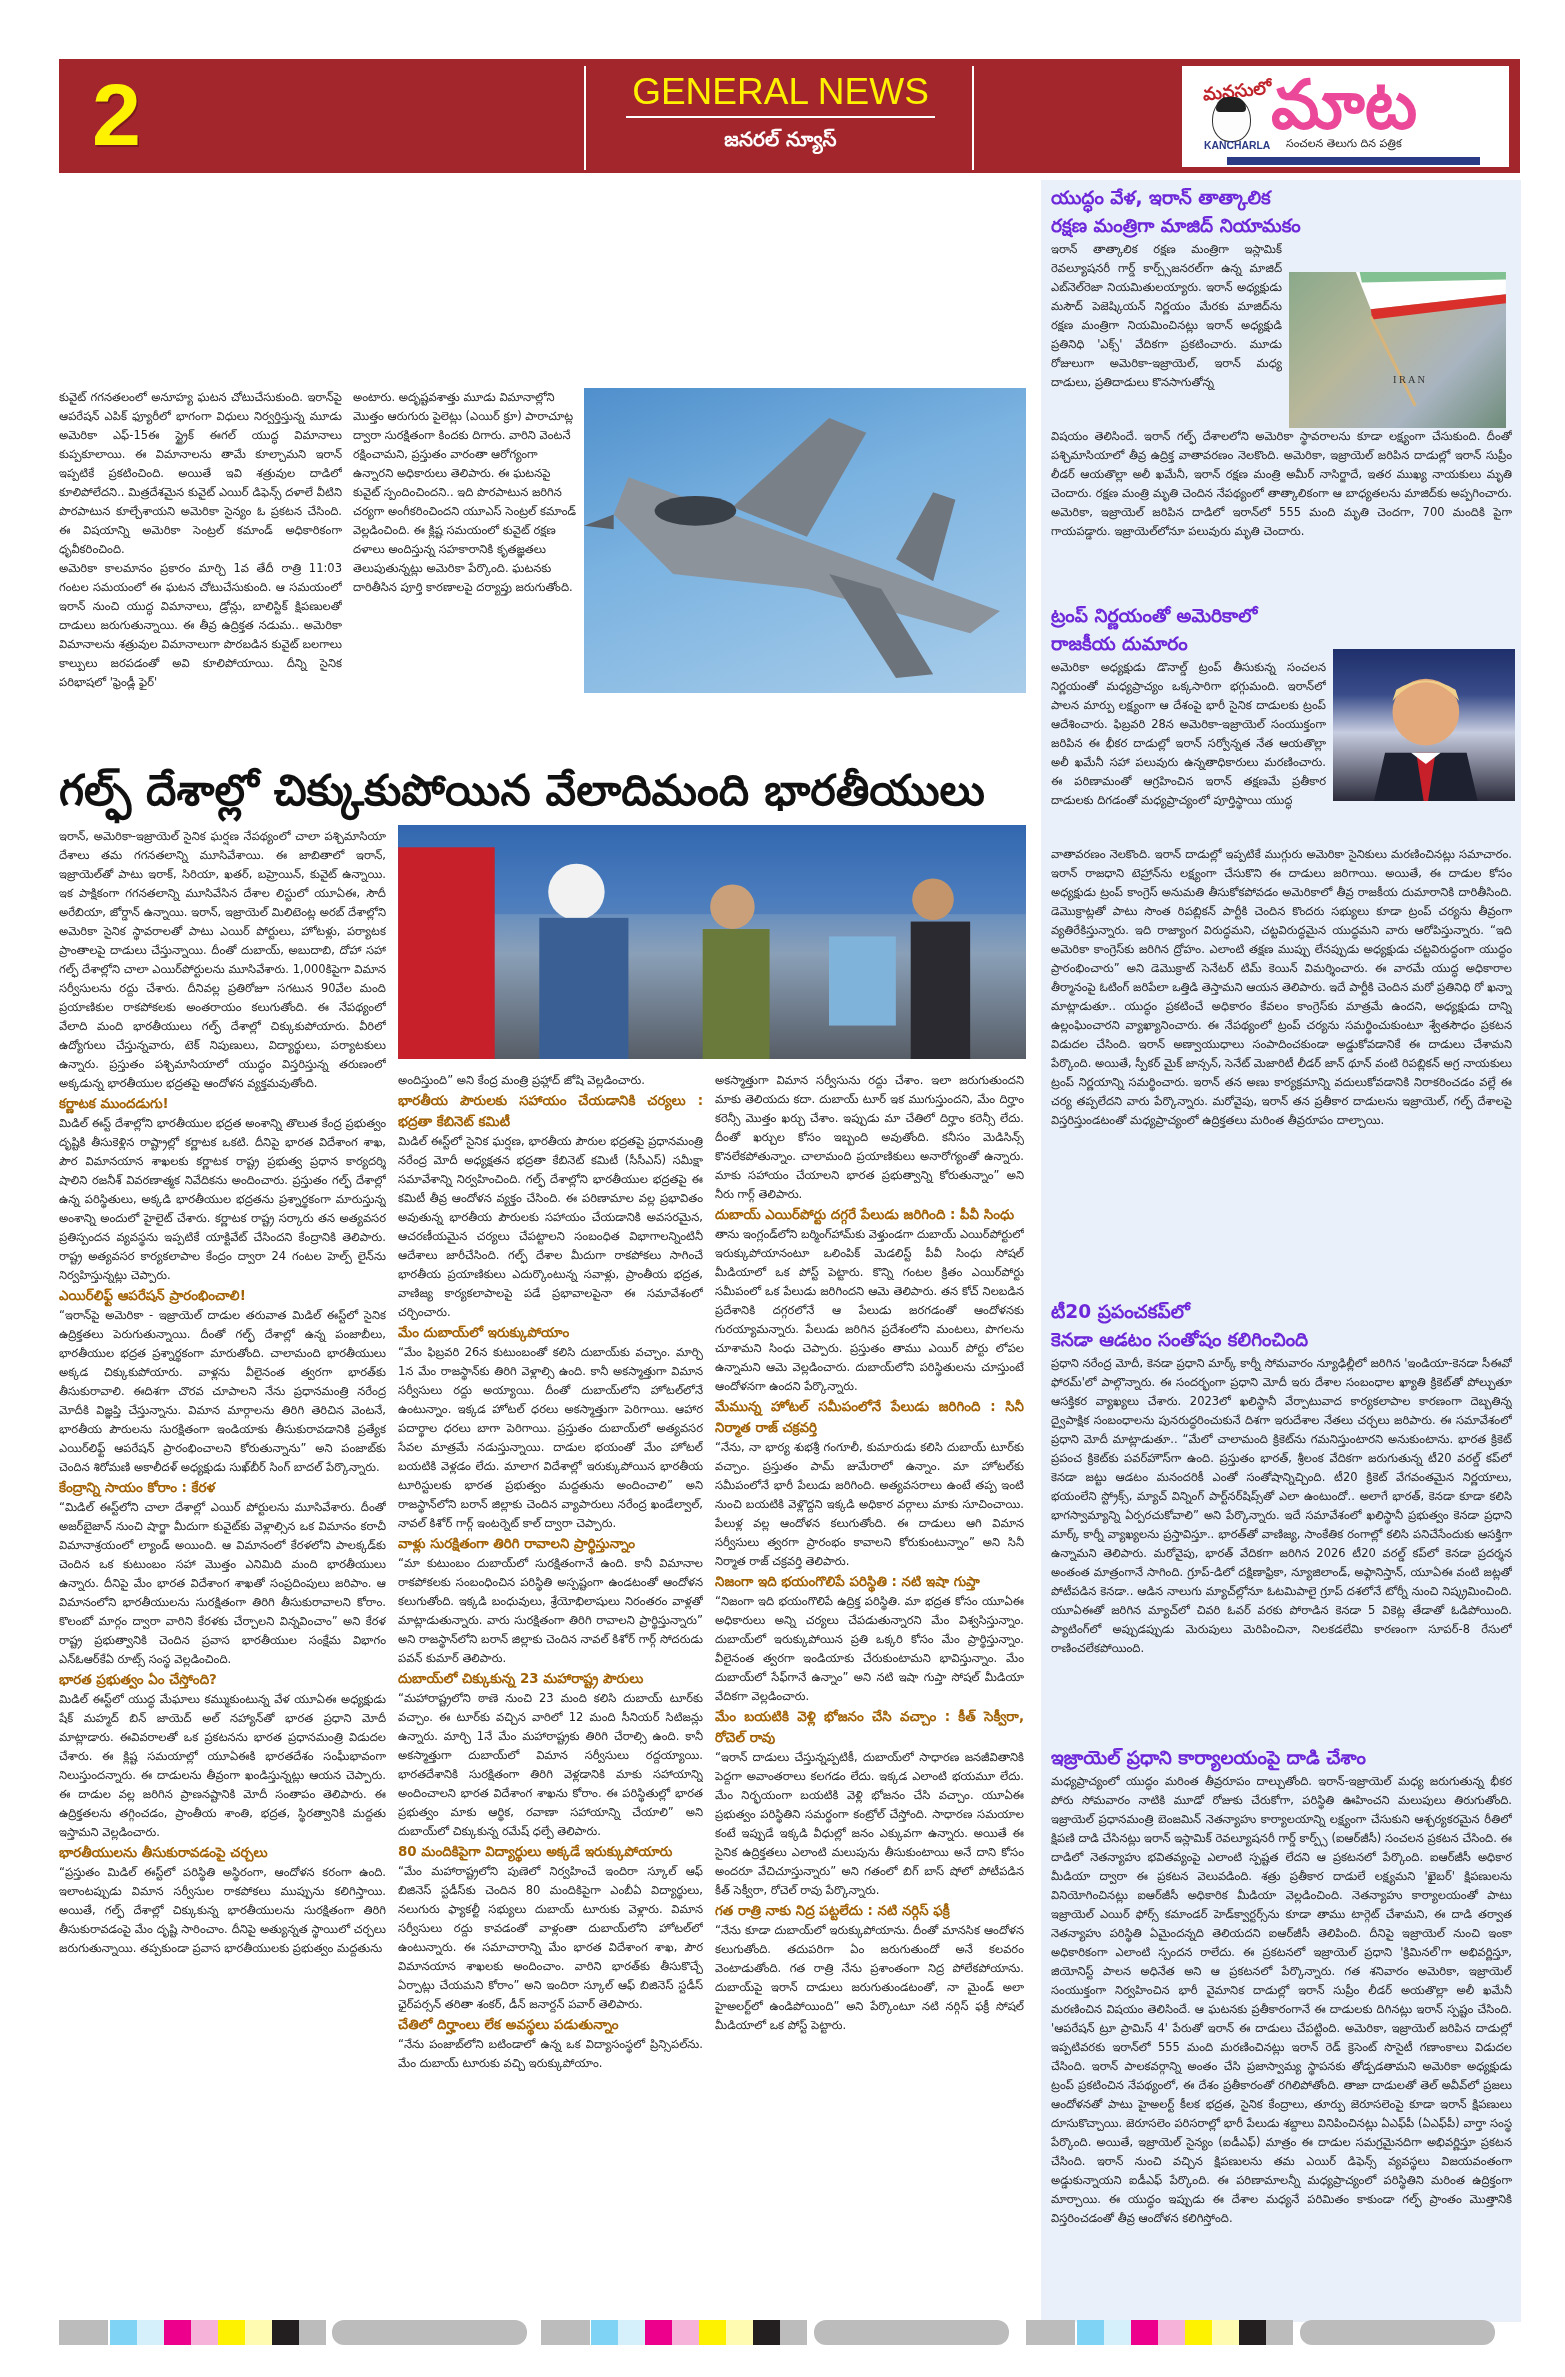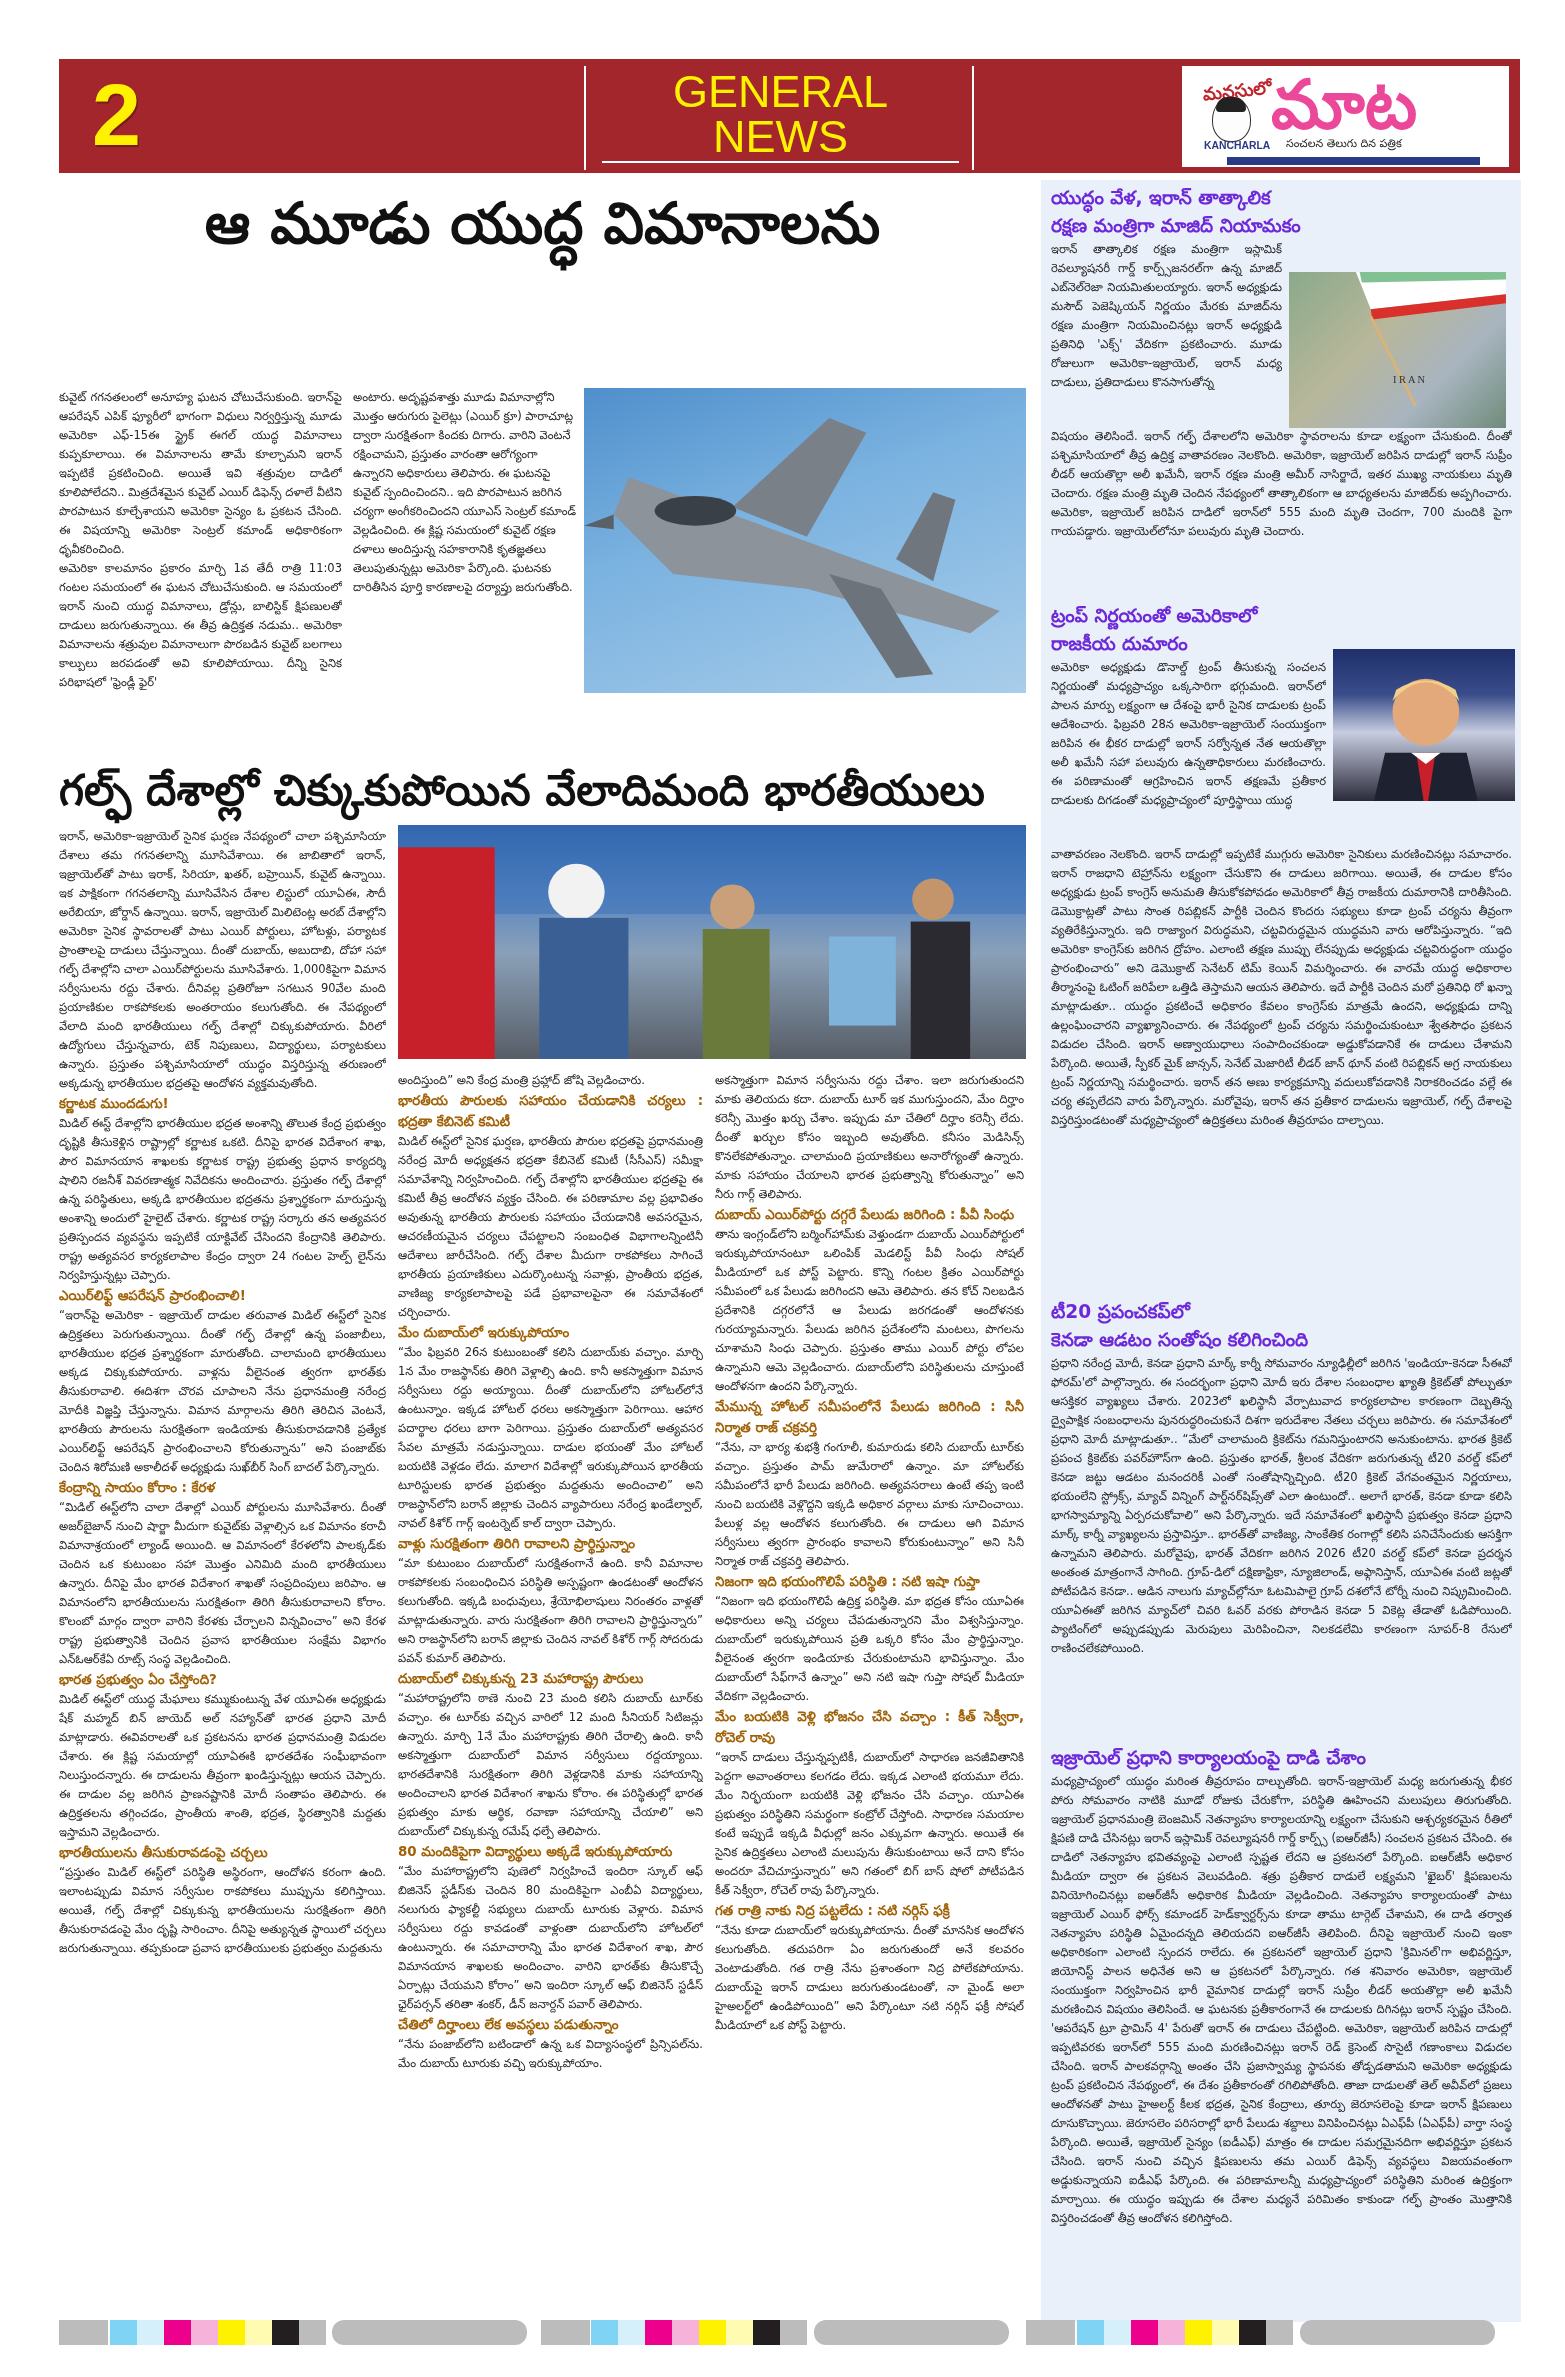--- a/index.html
+++ b/index.html
@@ -5,21 +5,21 @@
 *{box-sizing:border-box;margin:0;padding:0}
 html,body{width:1565px;height:2377px;background:#fff;overflow:hidden}
 body{font-family:"DejaVu Sans",sans-serif;color:#1a1a1a;position:relative}
 .mast{position:absolute;left:59px;top:59px;width:1461px;height:114px;background:#a3262d}
 .pgnum{position:absolute;left:33px;top:7.4px;font-family:"Liberation Sans",sans-serif;font-weight:bold;font-size:88px;color:#fff200;line-height:97px;text-shadow:1.5px 2.2px 0 #7a1a1f}
 .datebox{position:absolute;left:171px;top:13.4px;width:208px;text-align:center;color:#fff;font-weight:bold}
 .datebox .d1{font-size:25px;line-height:42px}
 .datebox .d2{font-size:25px;line-height:42px}
 .vsep{position:absolute;top:7.4px;width:1.5px;height:104px;background:#fff}
 .sec{position:absolute;left:260px;top:10.4px;width:357px;text-align:center}
-.sec .en{font-family:"Liberation Sans",sans-serif;color:#fff200;font-size:45px;line-height:45px;border-bottom:2.2px solid #fff;display:inline-block;padding:0 6px 1.5px}
+.sec .en{font-family:"Liberation Sans",sans-serif;color:#fff200;font-size:37px;line-height:45px;border-bottom:2.2px solid #fff;display:inline-block;padding:0 6px 1.5px}
 .sec .te{color:#fff;font-weight:bold;font-size:20px;line-height:42px}
 .logo{position:absolute;left:1123px;top:7.4px;width:327px;height:101px;background:#fff}
 .logo .small{position:absolute;left:21px;top:13.4px;color:#c0242b;font-weight:bold;font-size:18px;transform:rotate(-6deg)}
 .logo .big{position:absolute;left:89px;top:1.5px;color:#ec4899;font-weight:bold;font-size:68px;line-height:74px}
 .logo .face{position:absolute;left:30px;top:31px;width:39px;height:45px;border:1.5px solid #333;border-radius:50% 50% 45% 45%;background:#fdfdfd}
 .logo .face::before{content:"";position:absolute;left:3px;top:-1.5px;width:30px;height:15px;background:#222;border-radius:15px 15px 4.5px 4.5px}
 .logo .kan{position:absolute;left:22px;top:74px;font-family:Liberation Sans, sans-serif;font-weight:bold;font-size:10.4px;color:#2a3a84}
 .logo .tag{position:absolute;left:104px;top:71px;font-size:11px;color:#222}
 .logo .bar{position:absolute;left:45px;top:91px;width:253px;height:7.4px;background:#2a3a84}
 .h1{position:absolute;left:59px;top:186px;width:967px;text-align:center;font-weight:bold;color:#111}
@@ -55,21 +55,20 @@
     <span class="small">మనసులో</span>
     <span class="face"></span>
     <span class="big">మాట</span>
     <span class="kan">KANCHARLA</span>
     <span class="tag">సంచలన తెలుగు దిన పత్రిక</span>
     <span class="bar"></span>
   </div>
 </div>
 
 <div class="h1">
-  <div class="l1">ఆ మూడు యుద్ధ విమానాలను</div>
 </div>
 
 <div class="col body" style="left:59px;top:388px;width:283px;height:364px">
   <p>కువైట్ గగనతలంలో అనూహ్య ఘటన చోటుచేసుకుంది. ఇరాన్‌పై ఆపరేషన్ ఎపిక్ ఫ్యూరీలో భాగంగా విధులు నిర్వర్తిస్తున్న మూడు అమెరికా ఎఫ్-15ఈ స్ట్రైక్ ఈగల్ యుద్ధ విమానాలు కుప్పకూలాయి. ఈ విమానాలను తామే కూల్చామని ఇరాన్ ఇప్పటికే ప్రకటించింది. అయితే ఇవి శత్రువుల దాడిలో కూలిపోలేదని.. మిత్రదేశమైన కువైట్ ఎయిర్ డిఫెన్స్ దళాలే వీటిని పొరపాటున కూల్చేశాయని అమెరికా సైన్యం ఓ ప్రకటన చేసింది. ఈ విషయాన్ని అమెరికా సెంట్రల్ కమాండ్ అధికారికంగా ధృవీకరించింది.</p>
   <p>అమెరికా కాలమానం ప్రకారం మార్చి 1వ తేదీ రాత్రి 11:03 గంటల సమయంలో ఈ ఘటన చోటుచేసుకుంది. ఆ సమయంలో ఇరాన్ నుంచి యుద్ధ విమానాలు, డ్రోన్లు, బాలిస్టిక్ క్షిపణులతో దాడులు జరుగుతున్నాయి. ఈ తీవ్ర ఉద్రిక్తత నడుమ.. అమెరికా విమానాలను శత్రువుల విమానాలుగా పొరబడిన కువైట్ బలగాలు కాల్పులు జరపడంతో అవి కూలిపోయాయి. దీన్ని సైనిక పరిభాషలో 'ఫ్రెండ్లీ ఫైర్'</p>
 </div>
 <div class="col body" style="left:353px;top:388px;width:223px;height:364px;text-align:left">
   <p>అంటారు. అదృష్టవశాత్తు మూడు విమానాల్లోని మొత్తం ఆరుగురు పైలెట్లు (ఎయిర్ క్రూ) పారాచూట్ల ద్వారా సురక్షితంగా కిందకు దిగారు. వారిని వెంటనే రక్షించామని, ప్రస్తుతం వారంతా ఆరోగ్యంగా ఉన్నారని అధికారులు తెలిపారు. ఈ ఘటనపై కువైట్ స్పందించిందని.. ఇది పొరపాటున జరిగిన చర్యగా అంగీకరించిందని యూఎస్ సెంట్రల్ కమాండ్ వెల్లడించింది. ఈ క్లిష్ట సమయంలో కువైట్ రక్షణ దళాలు అందిస్తున్న సహకారానికి కృతజ్ఞతలు తెలుపుతున్నట్లు అమెరికా పేర్కొంది. ఘటనకు దారితీసిన పూర్తి కారణాలపై దర్యాప్తు జరుగుతోంది.</p>
 </div>
 <div class="photo jet">

